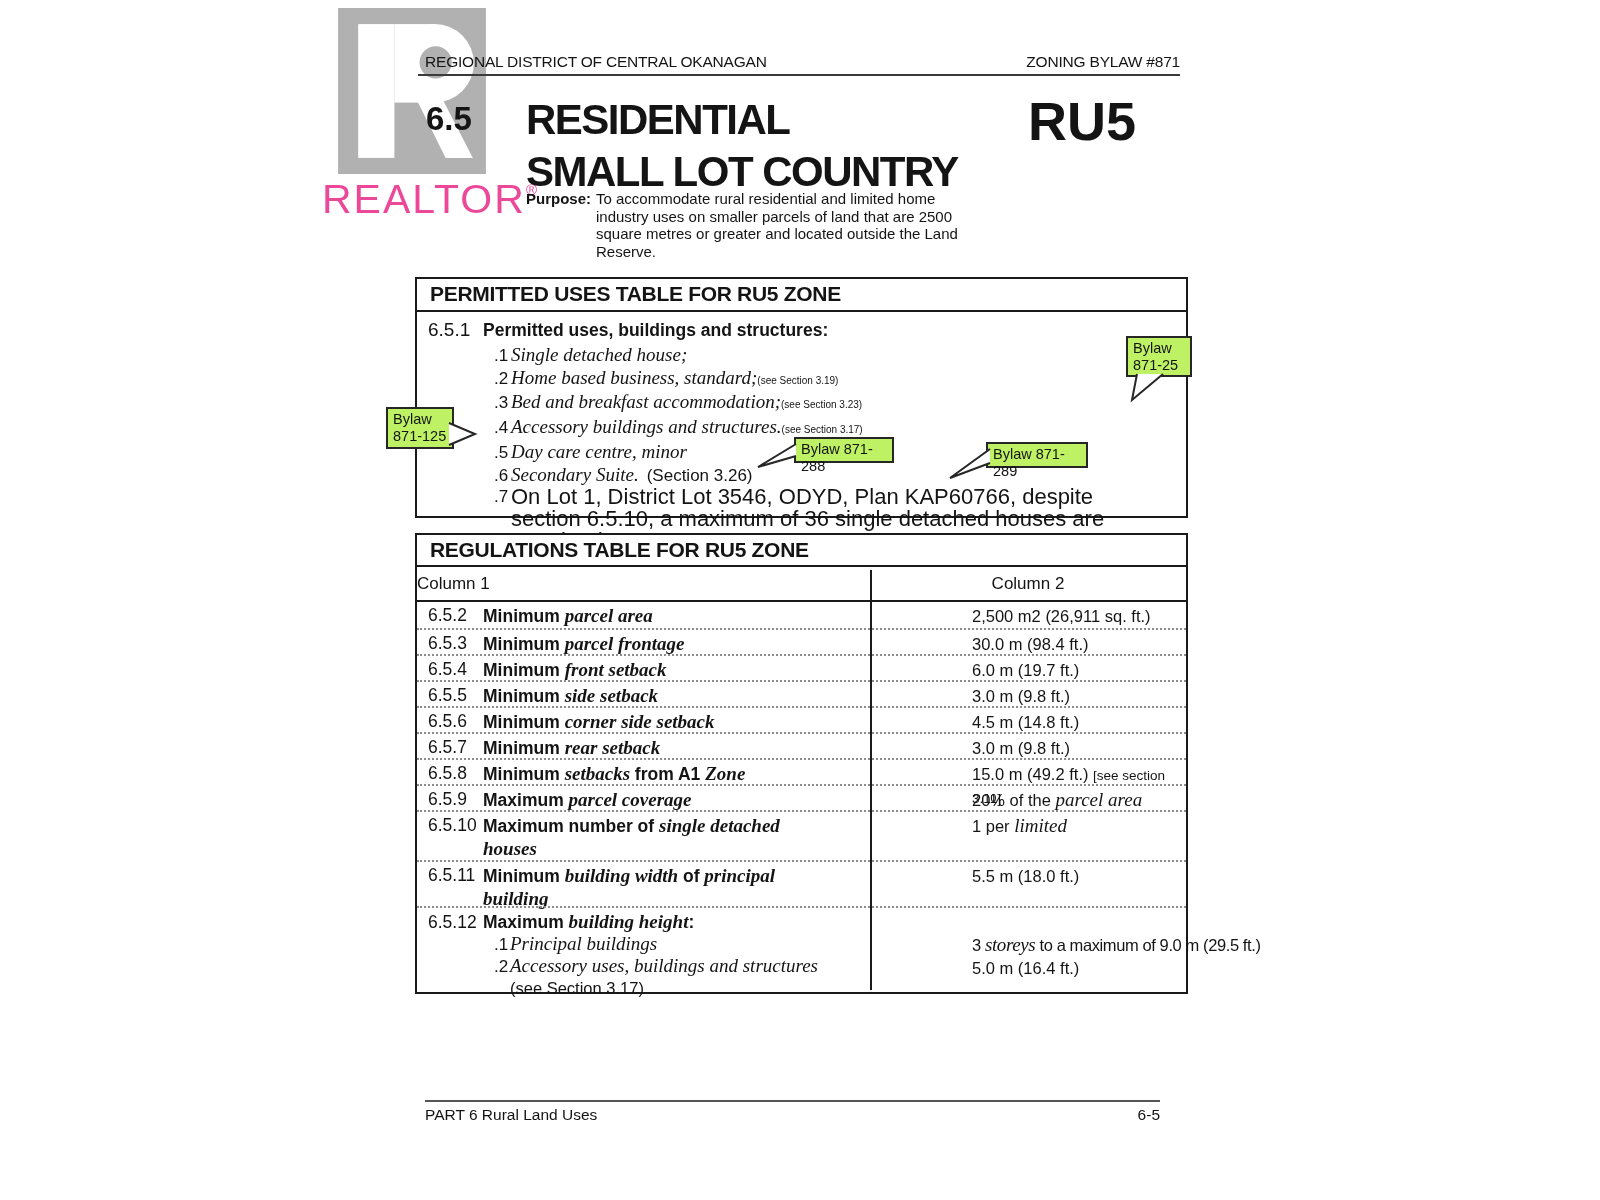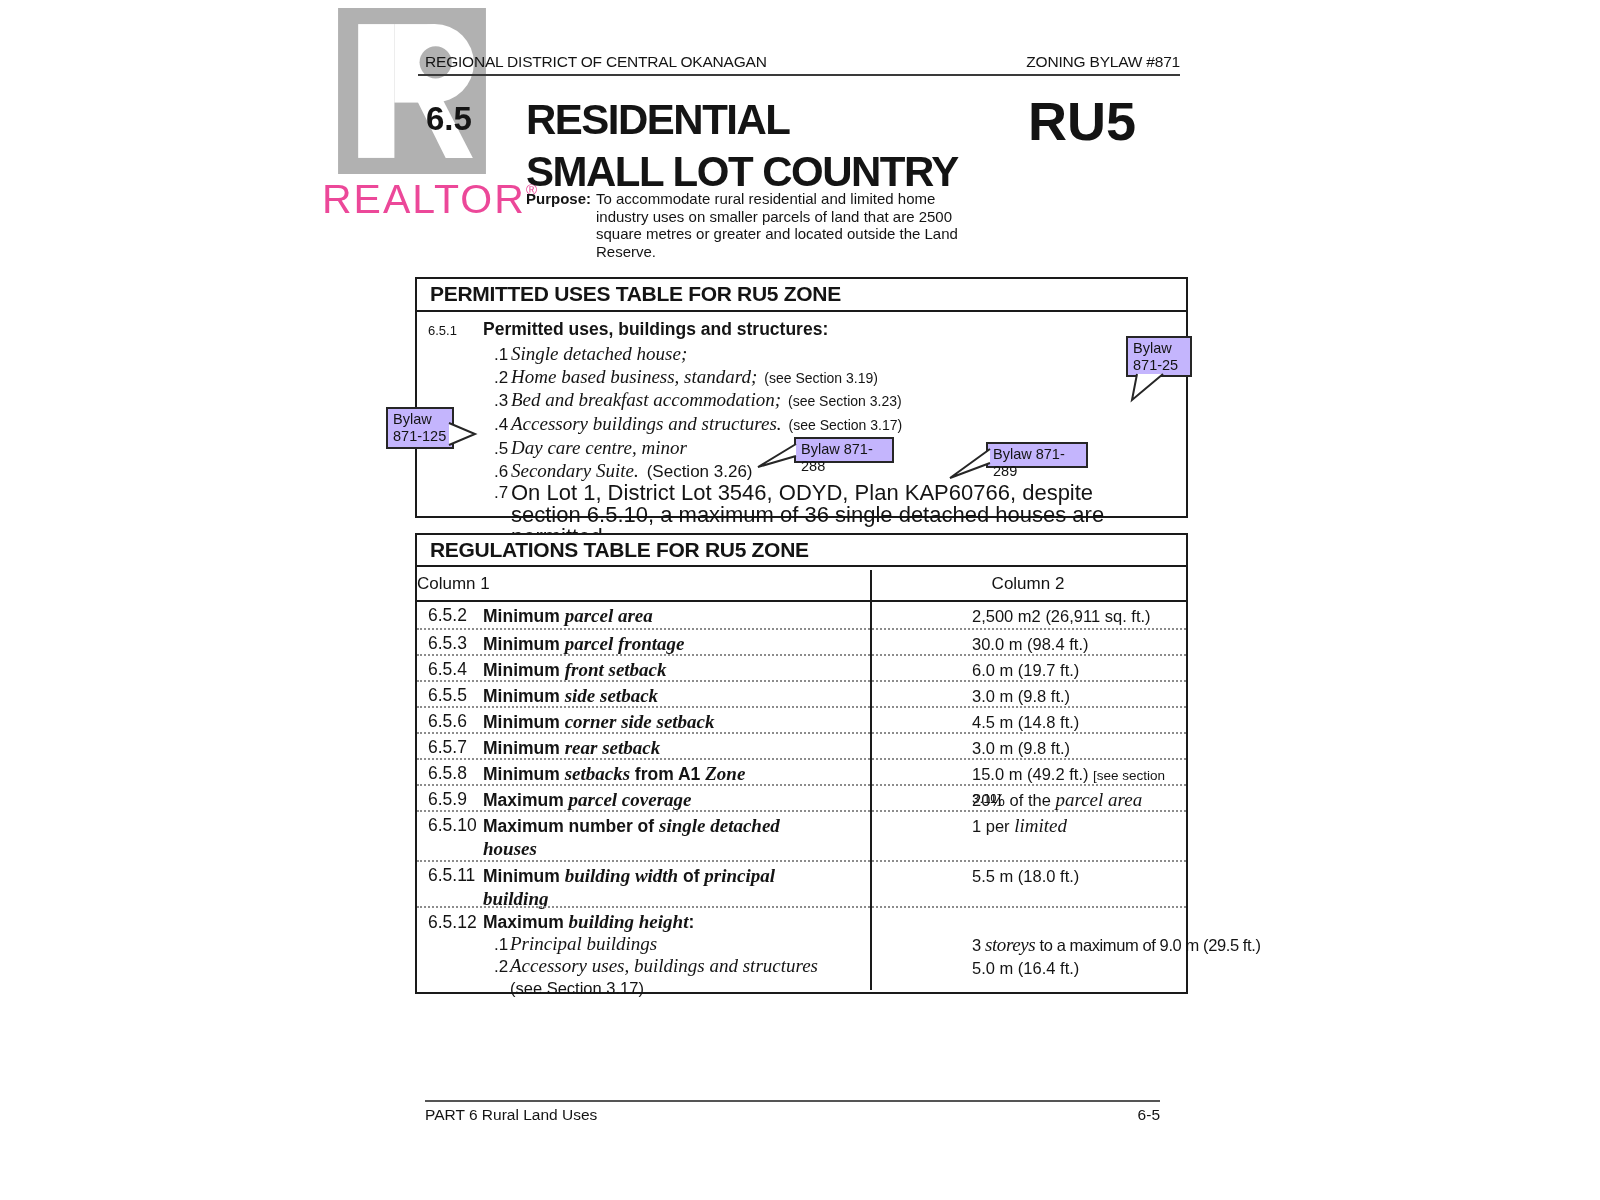--- a/index.html
+++ b/index.html
@@ -30,33 +30,33 @@
   .t-title { height:33px; line-height:30px; border-bottom:2.5px solid #1a1a1a; padding-left:13px; font-size:21px; font-weight:700; letter-spacing:-0.3px; }
   .b   { font-family:"Liberation Sans", sans-serif; font-weight:700; font-size:17.5px; }
   .bi  { font-family:"Liberation Serif", serif; font-style:italic; font-weight:700; font-size:19px; }
   .iv  { font-family:"Liberation Serif", serif; font-style:italic; font-size:19px; }
   .n   { font-size:16.5px; }
   .small { font-size:13.5px; }
 
   
   .ptable { left:415px; top:277px; width:773px; height:241px; }
   .pt-heading { margin:7px 0 3px 11px; }
-  .hnum { display:inline-block; width:55px; font-size:13px; }
+  .hnum { display:inline-block; width:55px; font-size:19px; }
   .plist { list-style:none; }
   .pli { padding-left:77px; line-height:21.7px; white-space:nowrap; }
   .pnum { display:inline-block; width:17px; font-size:17px; }
   .ptext { font-family:"Liberation Serif", serif; font-style:italic; font-size:19px; }
-  .pnote { font-size:14px; margin-left:7px; }
+  .pnote { font-size:10px; }
   .pnote-big { font-size:17px; margin-left:8px; }
   .p7 { display:flex; white-space:normal; }
   .p7 .pnum { flex:none; }
   .p7 .ptext-plain { width:640px; font-family:"Liberation Sans", sans-serif; font-style:normal; font-size:22px; }
 
   
-  .callout { position:absolute; z-index:5; background:#c4b5fd; border:2px solid #262626; font-size:14.5px; line-height:16.5px; padding:2px 5px; }
+  .callout { position:absolute; z-index:5; background:#bef264; border:2px solid #262626; font-size:14.5px; line-height:16.5px; padding:2px 5px; }
   .co25  { left:1126px; top:336px; width:66px;  height:41px; }
   .co125 { left:386px;  top:407px; width:68px;  height:42px; }
   .co288 { left:794px;  top:437px; width:100px; height:26px; }
   .co289 { left:986px;  top:442px; width:102px; height:26px; }
   .tail { position:absolute; z-index:6; overflow:visible; }
   .tail path { fill:#fff; stroke:#262626; stroke-width:2; stroke-linejoin:miter; }
   .t25  { left:1132px; top:374px; }
   .t125 { left:449px;  top:420px; }
   .t288 { left:758px;  top:441px; }
   .t289 { left:950px;  top:446px; }

